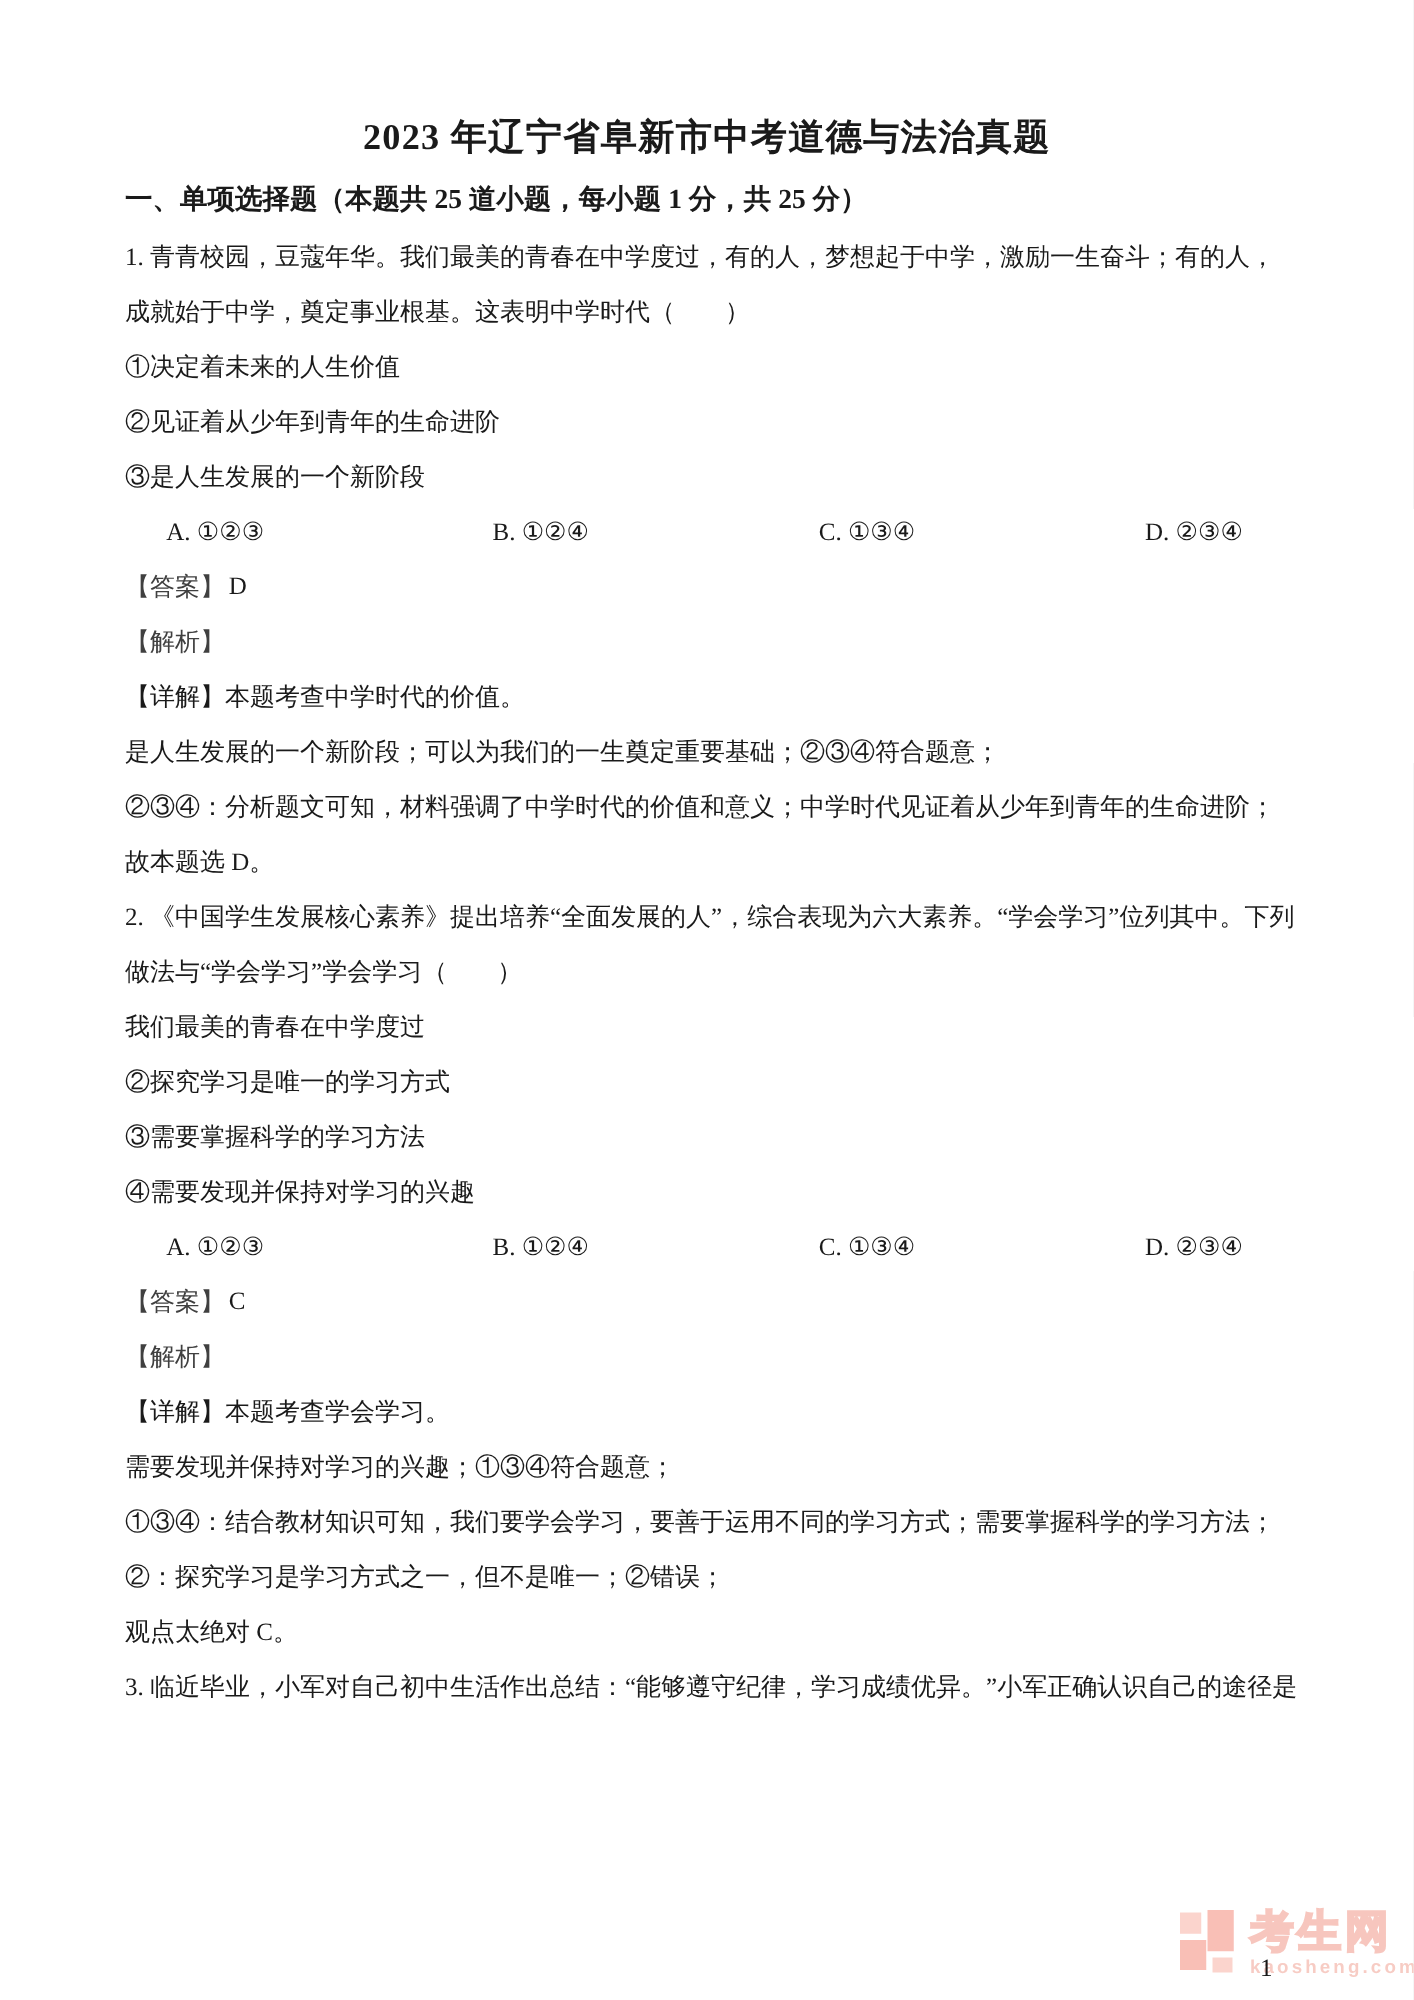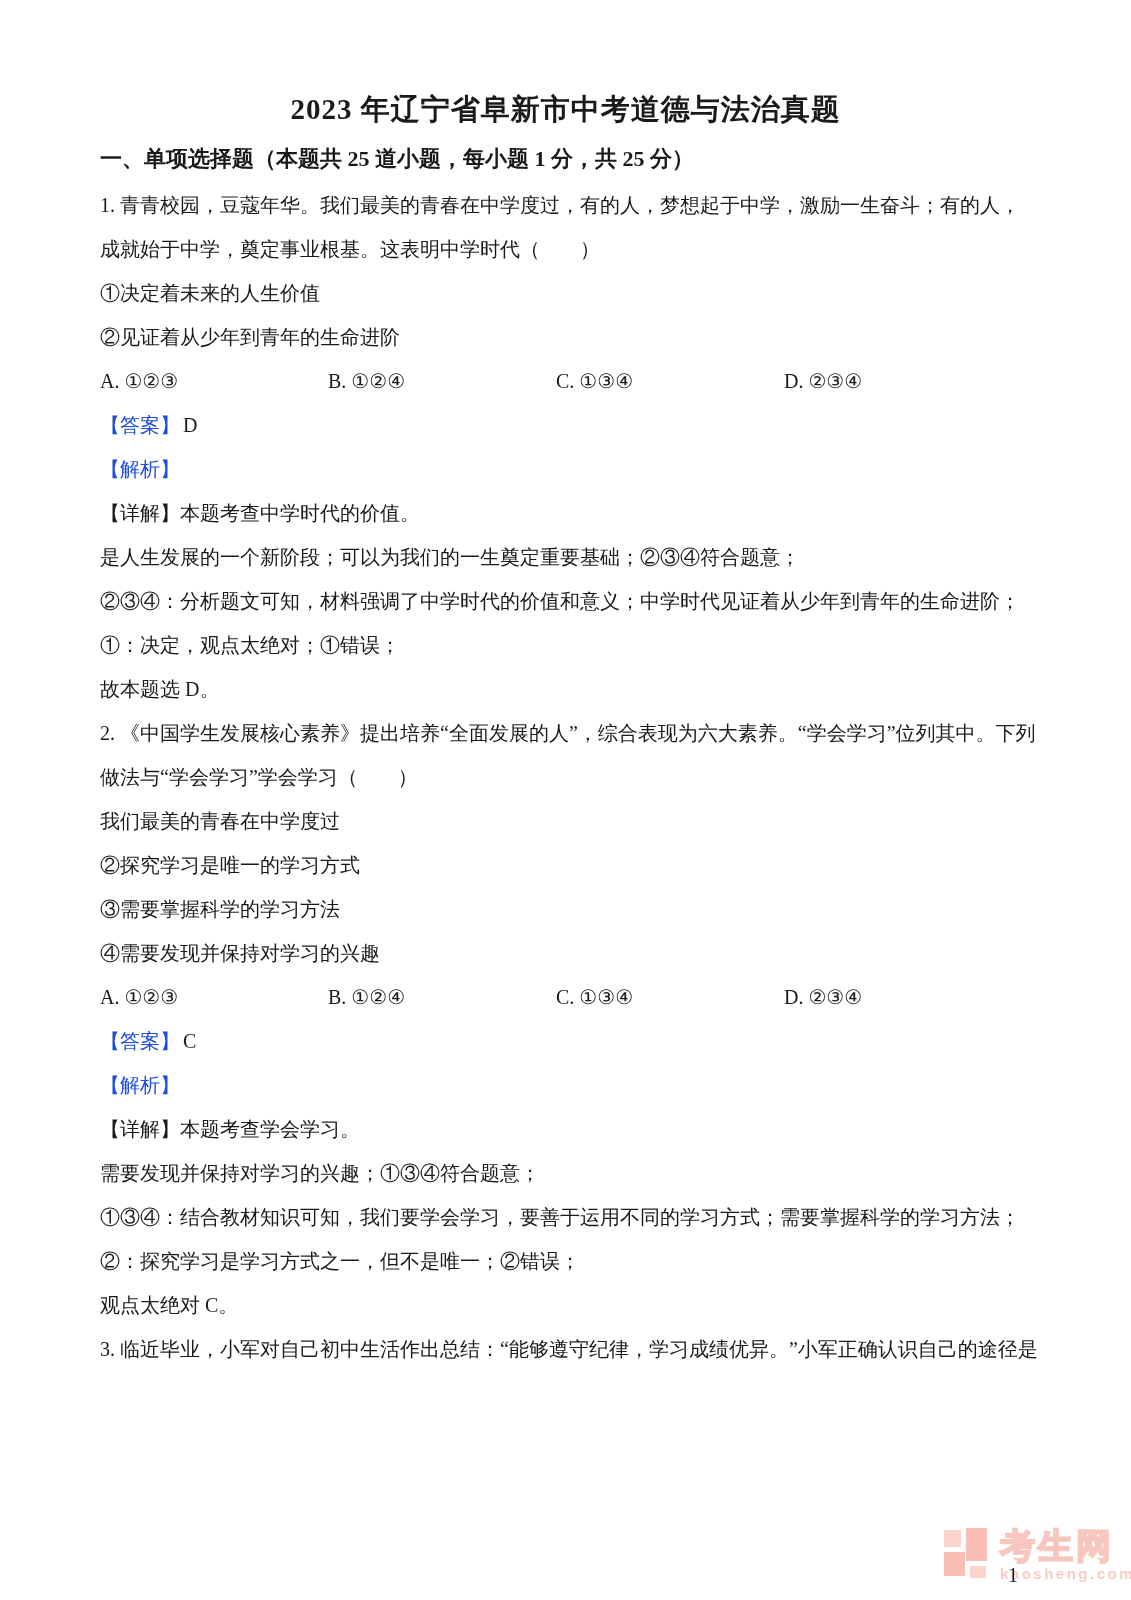--- a/index.html
+++ b/index.html
@@ -26,23 +26,23 @@
   }
   .content{
     position:absolute;left:100px;top:183px;width:935px;
   }
   .ln{
     height:44px;
     display:flex;align-items:center;
     font-size:20px;
     white-space:nowrap;
   }
-  .choices .choice{display:inline-block;width:228px;}
+  .choices .choice{display:inline-block;width:228px;margin-left:33px;}
   .choices .choice:last-child{width:auto;}
-  .marker{color:#1d4ed8;}
+  .marker{color:#404040;}
   .answer-value{margin-left:3px;}
   
   .wm{
     position:absolute;left:944px;top:1528px;
     display:flex;align-items:flex-start;
     opacity:0.85;
   }
   .wm-icon{position:relative;width:50px;height:52px;margin-right:6px;}
   .wm-icon .b1{position:absolute;left:0;top:2px;width:17px;height:17px;background:#fbcdc5;}
   .wm-icon .b2{position:absolute;left:22px;top:0;width:21px;height:33px;background:#f9b4aa;}
@@ -75,37 +75,37 @@
 
   <h1 class="title">2023 年辽宁省阜新市中考道德与法治真题</h1>
   <h2 class="section">一、单项选择题（本题共 25 道小题，每小题 1 分，共 25 分）</h2>
 
   <div class="content">
 
     <div class="ln">1. 青青校园，豆蔻年华。我们最美的青春在中学度过，有的人，梦想起于中学，激励一生奋斗；有的人，</div>
     <div class="ln">成就始于中学，奠定事业根基。这表明中学时代（　　）</div>
     <div class="ln">①决定着未来的人生价值</div>
     <div class="ln">②见证着从少年到青年的生命进阶</div>
+    <div class="ln">③是人生发展的一个新阶段</div>
     <div class="ln choices">
       <span class="choice">A. ①②③</span>
       <span class="choice">B. ①②④</span>
       <span class="choice">C. ①③④</span>
       <span class="choice">D. ②③④</span>
     </div>
     <div class="ln">
       <span class="marker">【答案】</span>
       <span class="answer-value">D</span>
     </div>
     <div class="ln">
       <span class="marker">【解析】</span>
     </div>
     <div class="ln">【详解】本题考查中学时代的价值。</div>
     <div class="ln">是人生发展的一个新阶段；可以为我们的一生奠定重要基础；②③④符合题意；</div>
     <div class="ln">②③④：分析题文可知，材料强调了中学时代的价值和意义；中学时代见证着从少年到青年的生命进阶；</div>
-    <div class="ln">①：决定，观点太绝对；①错误；</div>
     <div class="ln">故本题选 D。</div>
 
     <div class="ln">2. 《中国学生发展核心素养》提出培养“全面发展的人”，综合表现为六大素养。“学会学习”位列其中。下列</div>
     <div class="ln">做法与“学会学习”学会学习（　　）</div>
     <div class="ln">我们最美的青春在中学度过</div>
     <div class="ln">②探究学习是唯一的学习方式</div>
     <div class="ln">③需要掌握科学的学习方法</div>
     <div class="ln">④需要发现并保持对学习的兴趣</div>
     <div class="ln choices">
       <span class="choice">A. ①②③</span>

